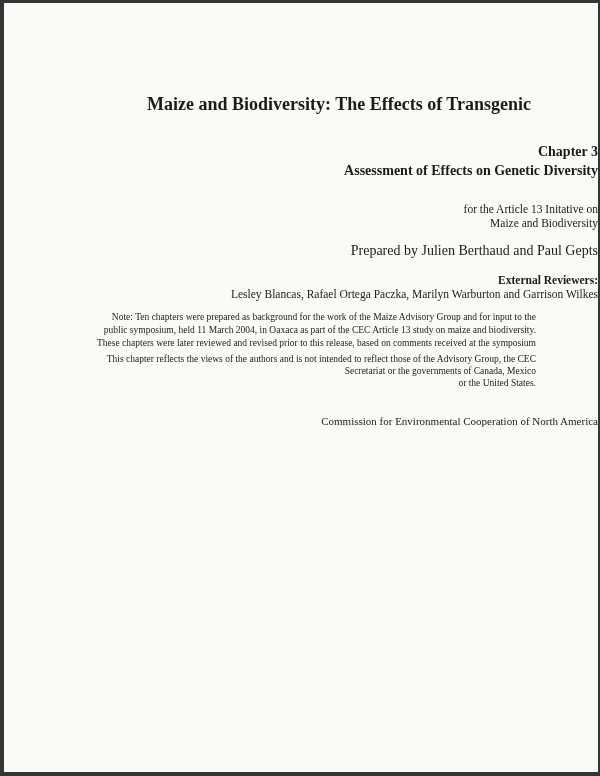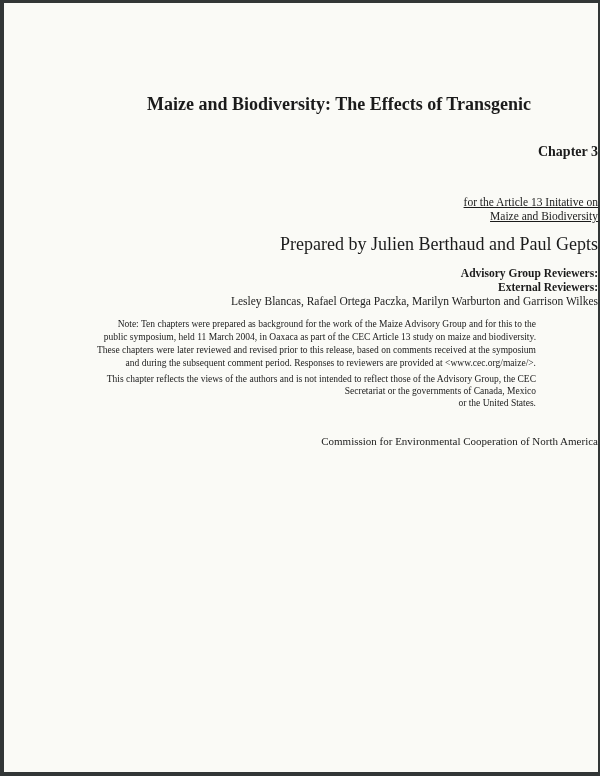--- a/index.html
+++ b/index.html
@@ -34,28 +34,27 @@
     font-weight: bold;
     max-width: 460px;
   }
   .chapter-heading {
     margin-top: 24px;
     font-size: 14px;
     line-height: 19px;
     font-weight: bold;
   }
   .initiative {
-    margin-top: 34px;
+    margin-top: 22px;
     font-size: 11.5px;
     line-height: 14px;
-    text-decoration: underline;
   }
   .prepared-by {
     margin-top: 12px;
-    font-size: 18px;
+    font-size: 14px;
     line-height: 18px;
   }
   .reviewers {
     margin-top: 13px;
     font-size: 11.5px;
     line-height: 14px;
   }
   .reviewers .heading {
     font-weight: bold;
   }
@@ -86,40 +85,39 @@
 
 <div class="page">
   <div class="content">
 
     <div class="main-title">
       <div>Maize and Biodiversity: The Effects of Transgenic</div>
     </div>
 
     <div class="chapter-heading">
       <div>Chapter 3</div>
+      <div>Assessment of Effects on Genetic Diversity</div>
     </div>
 
     <div class="initiative">
       <div>for the Article 13 Initative on</div>
       <div>Maize and Biodiversity</div>
     </div>
 
     <div class="prepared-by">Prepared by Julien Berthaud and Paul Gepts</div>
 
     <div class="reviewers">
-      <div class="heading">Advisory Group Reviewers:</div>
       <div class="heading">External Reviewers:</div>
       <div>Lesley Blancas, Rafael Ortega Paczka, Marilyn Warburton and Garrison Wilkes</div>
     </div>
 
     <div class="note-paragraph">
-      <div>Note: Ten chapters were prepared as background for the work of the Maize Advisory Group and for this to the</div>
+      <div>Note: Ten chapters were prepared as background for the work of the Maize Advisory Group and for input to the</div>
       <div>public symposium, held 11 March 2004, in Oaxaca as part of the CEC Article 13 study on maize and biodiversity.</div>
       <div>These chapters were later reviewed and revised prior to this release, based on comments received at the symposium</div>
-      <div>and during the subsequent comment period. Responses to reviewers are provided at &lt;www.cec.org/maize/&gt;.</div>
     </div>
 
     <div class="disclaimer-paragraph">
       <div>This chapter reflects the views of the authors and is not intended to reflect those of the Advisory Group, the CEC</div>
       <div>Secretariat or the governments of Canada, Mexico</div>
       <div>or the United States.</div>
     </div>
 
     <div class="publisher">
       <div>Commission for Environmental Cooperation of North America</div>

